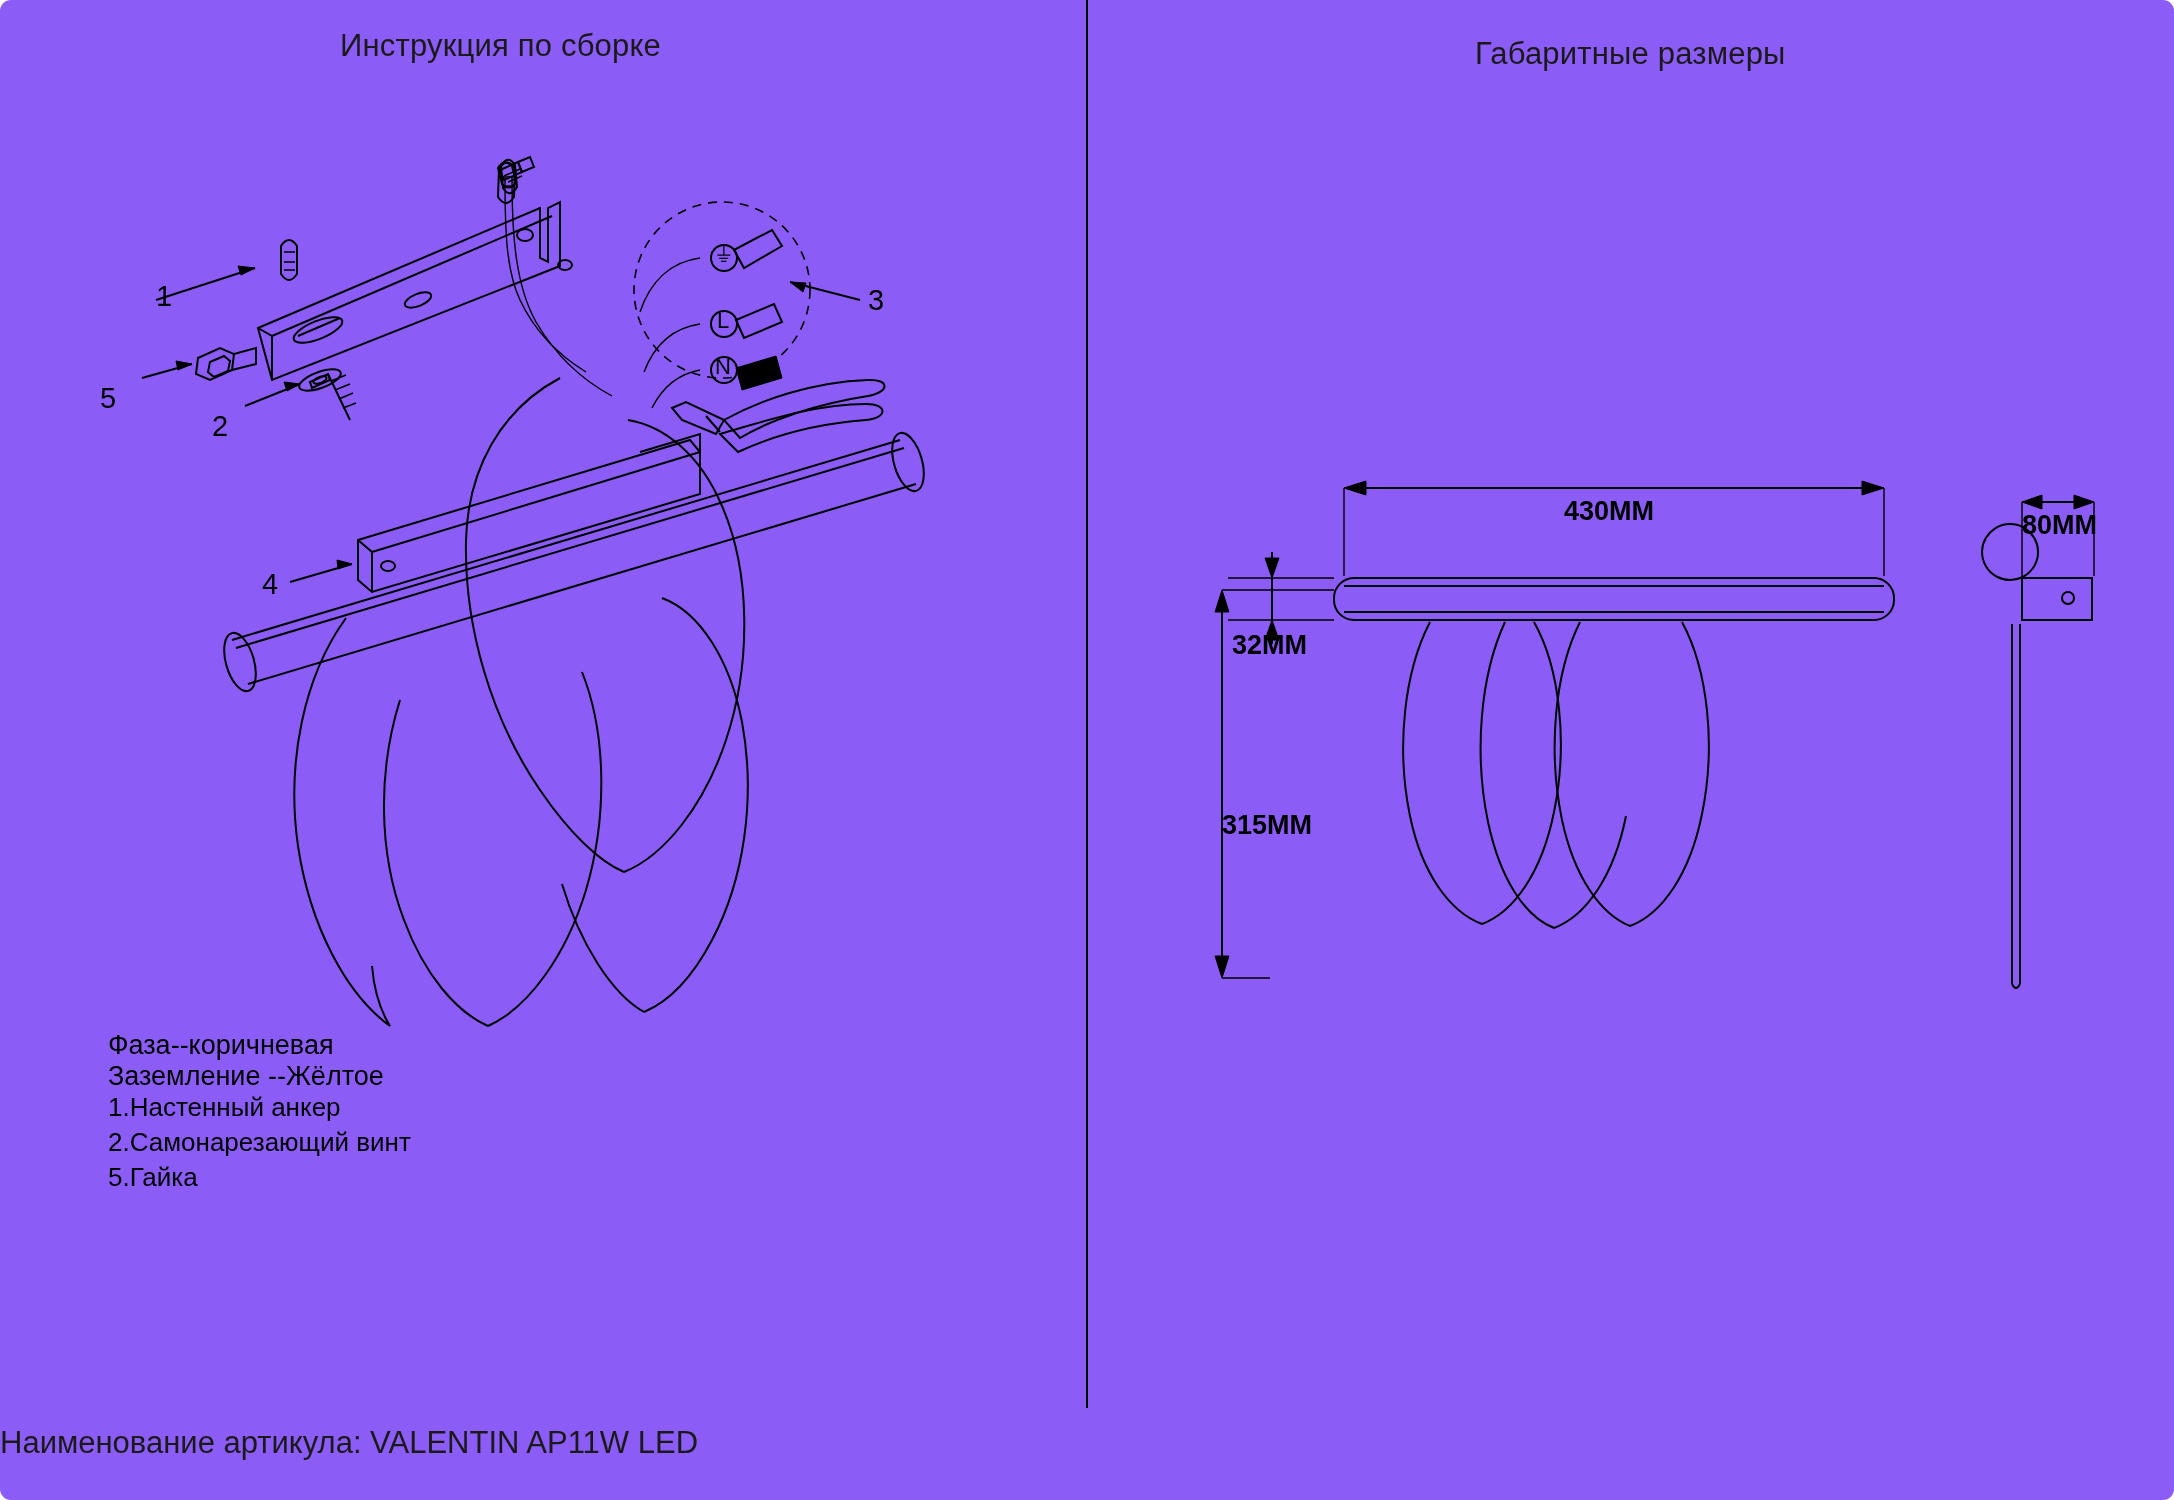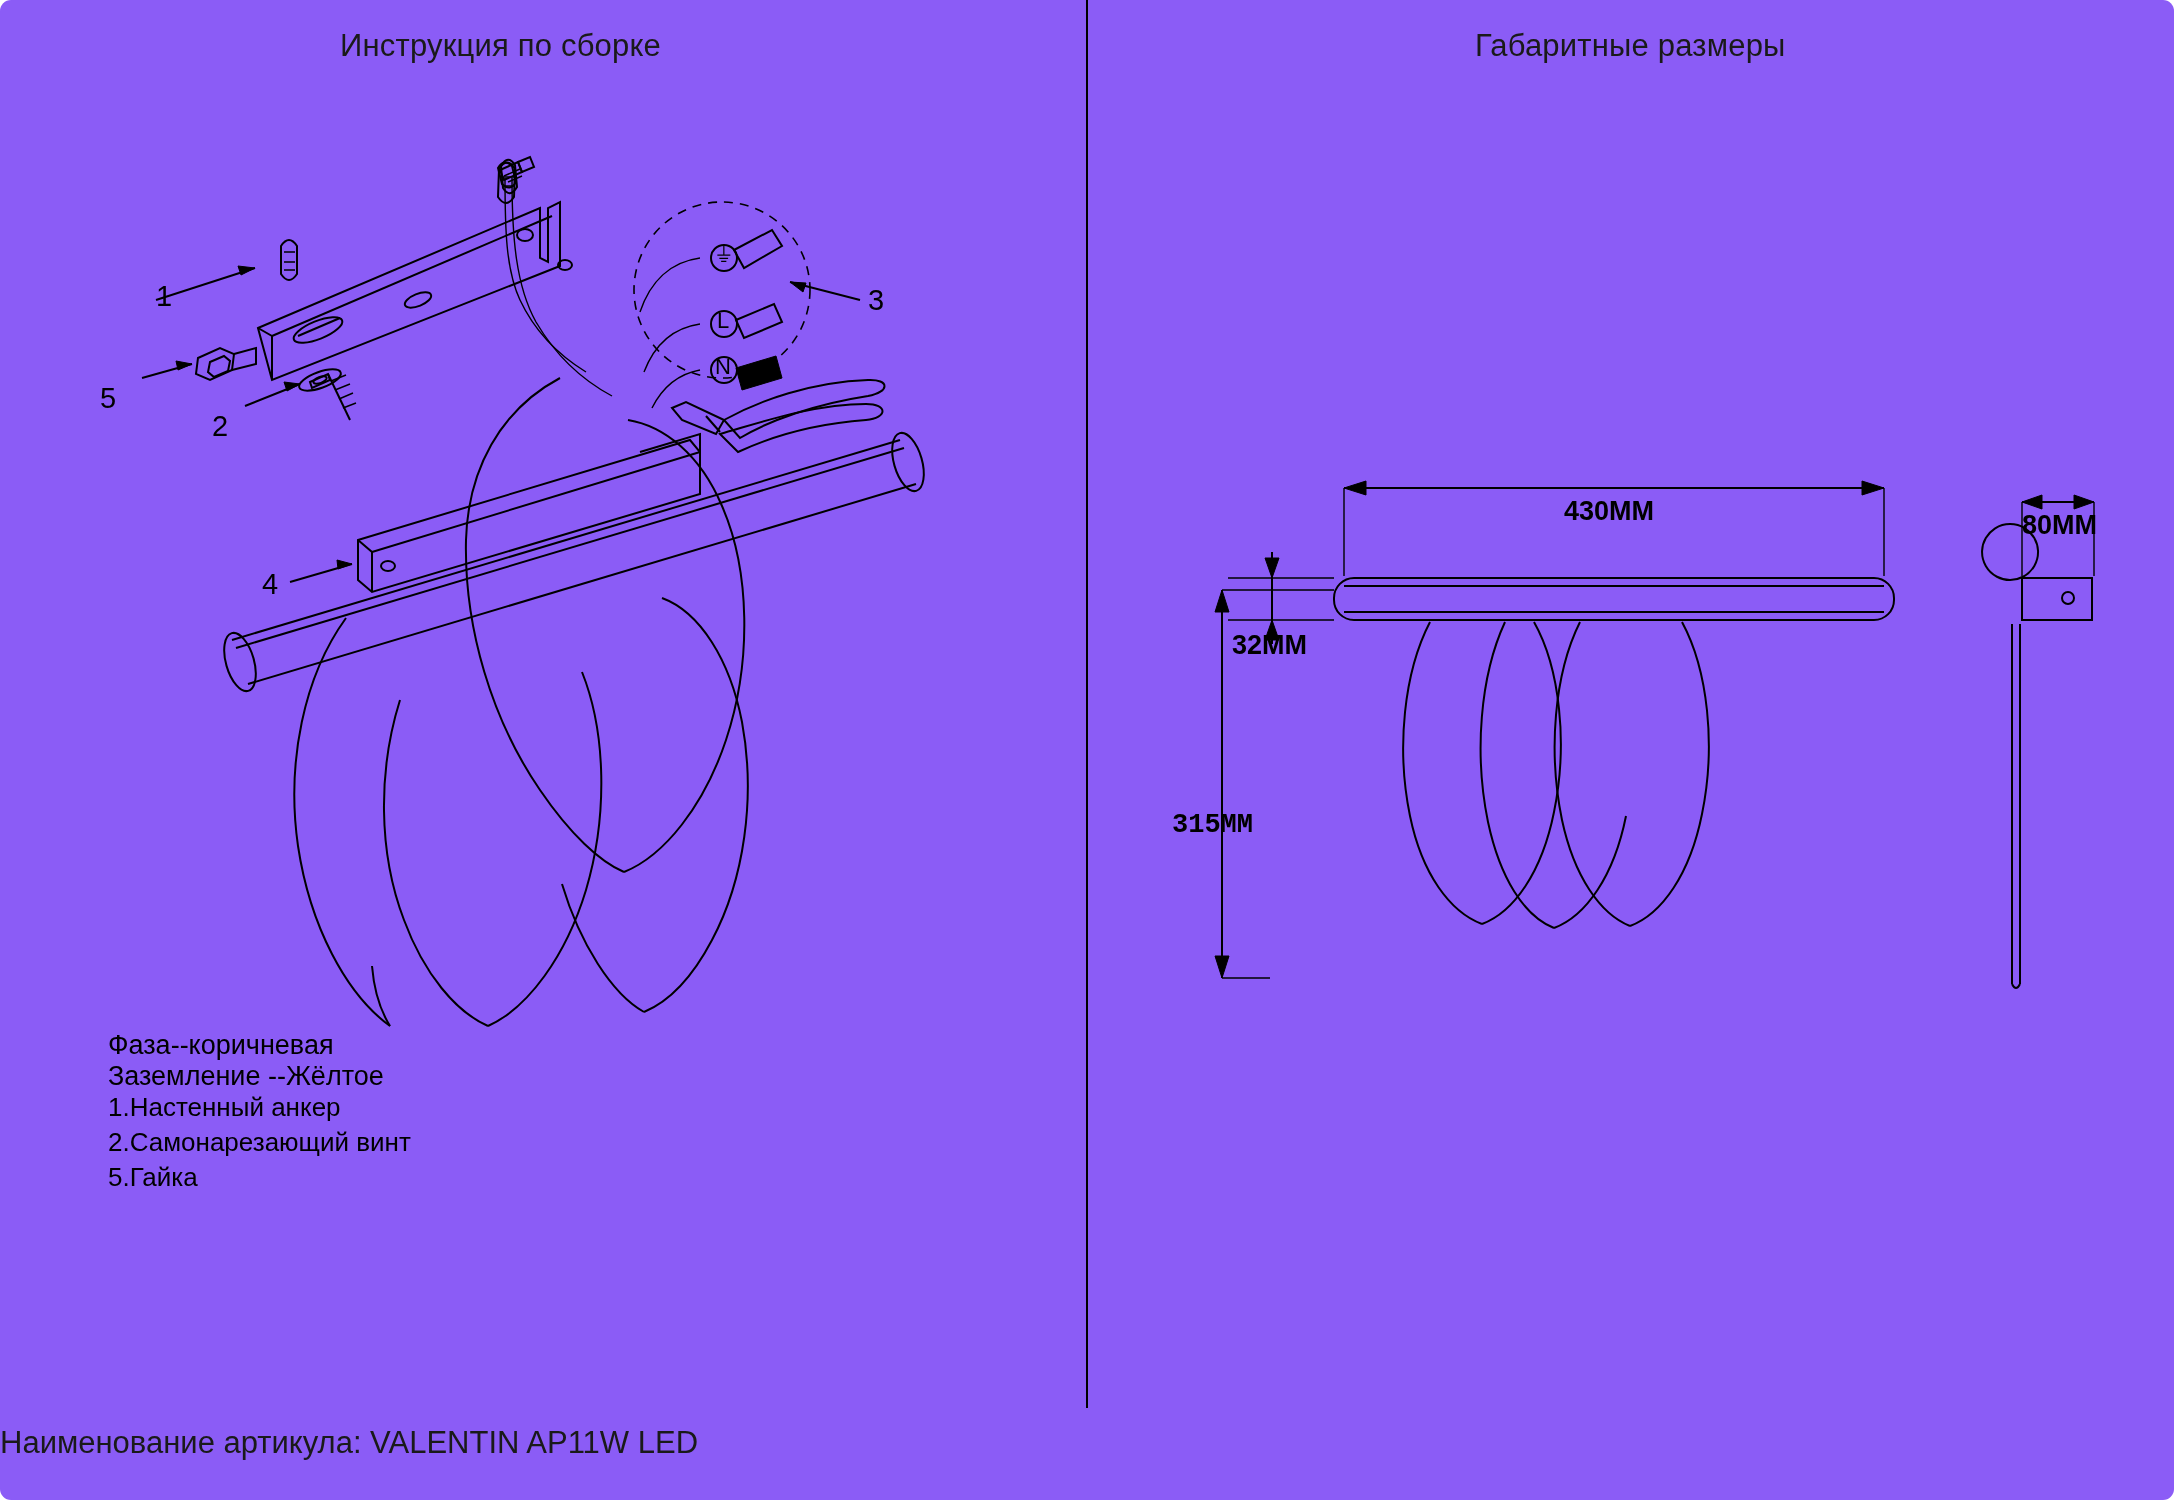--- a/index.html
+++ b/index.html
@@ -20,21 +20,21 @@
     border-radius: 11px;
   }
   .title {
     position: absolute;
     font-size: 31px;
     color: #1a1a1a;
     white-space: nowrap;
     letter-spacing: 0.2px;
   }
   #title-left  { left: 340px;  top: 28px; }
-  #title-right { left: 1475px; top: 28px; }
+  #title-right { left: 1475px; top: 36px; }
 
   #divider {
     position: absolute;
     left: 1086px;
     top: 0px;
     width: 2px;
     height: 1408px;
     background: #000000;
   }
   #footer-text {
@@ -277,21 +277,21 @@
         <path class="fillk" d="M2022 502 l20 -7 l0 14 Z"></path>
         <path class="fillk" d="M2094 502 l-20 -7 l0 14 Z"></path>
         <path class="lnT" d="M2022 502 L2022 576 M2094 502 L2094 576"></path>
       </g>
     </g>
   </svg>
 
   <div class="dimtxt" style="left:1564px; top:448px;">430ММ</div>
   <div class="dimtxt" style="left:2022px; top:462px;">80ММ</div>
   <div class="dimtxt" style="left:1232px; top:582px;">32ММ</div>
-  <div class="dimtxt" style="left:1172px; top:762px;font-family:Liberation Mono, monospace;">315ММ</div>
+  <div class="dimtxt" style="left:1222px; top:762px;">315ММ</div>
 
   <div class="calltxt" style="left:156px; top:280px;">1</div>
   <div class="calltxt" style="left:212px; top:410px;">2</div>
   <div class="calltxt" style="left:868px; top:284px;">3</div>
   <div class="calltxt" style="left:262px; top:568px;">4</div>
   <div class="calltxt" style="left:100px; top:382px;">5</div>
 
   <div class="calltxt" style="left:716px; top:242px; font-size:22px;">⏚</div>
   <div class="calltxt" style="left:717px; top:308px; font-size:22px;">L</div>
   <div class="calltxt" style="left:715px; top:354px; font-size:22px;">N</div>

